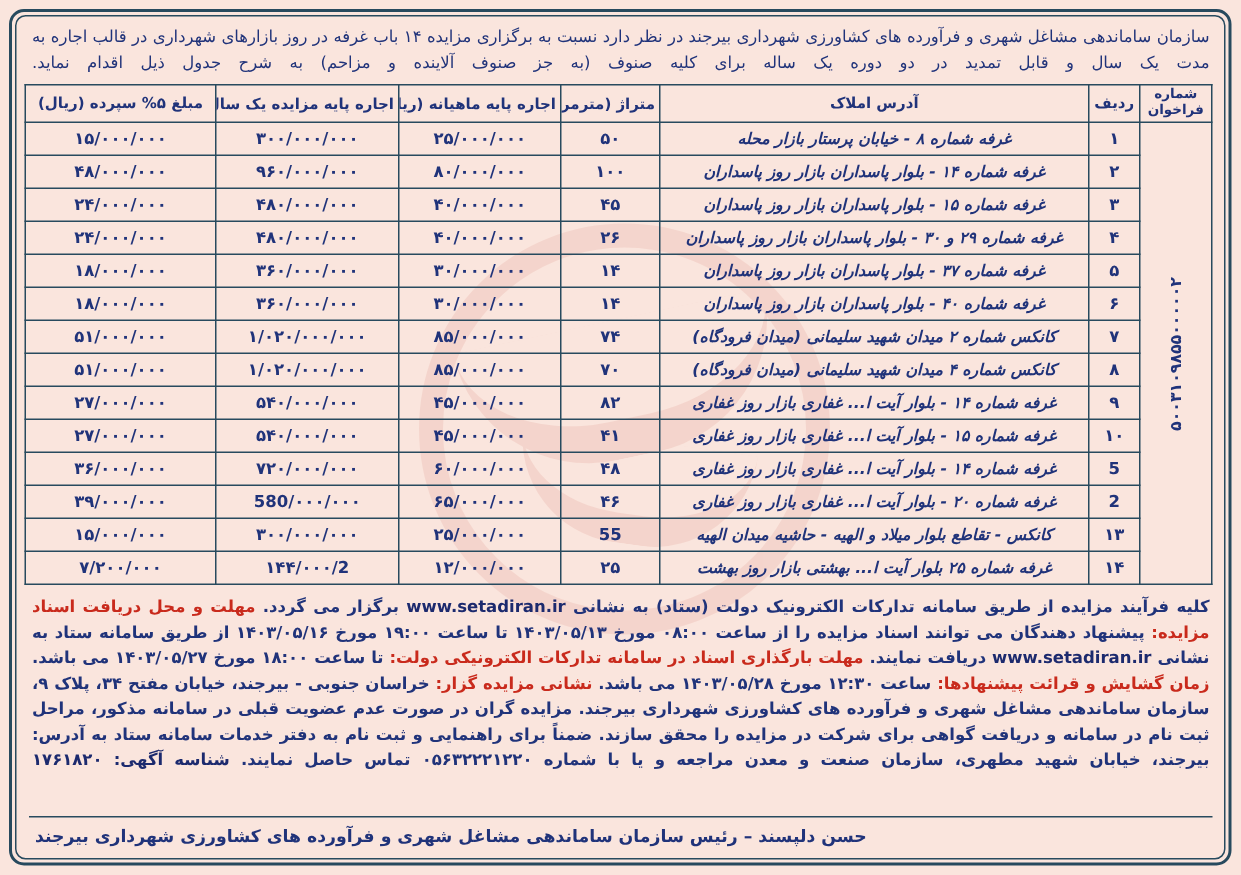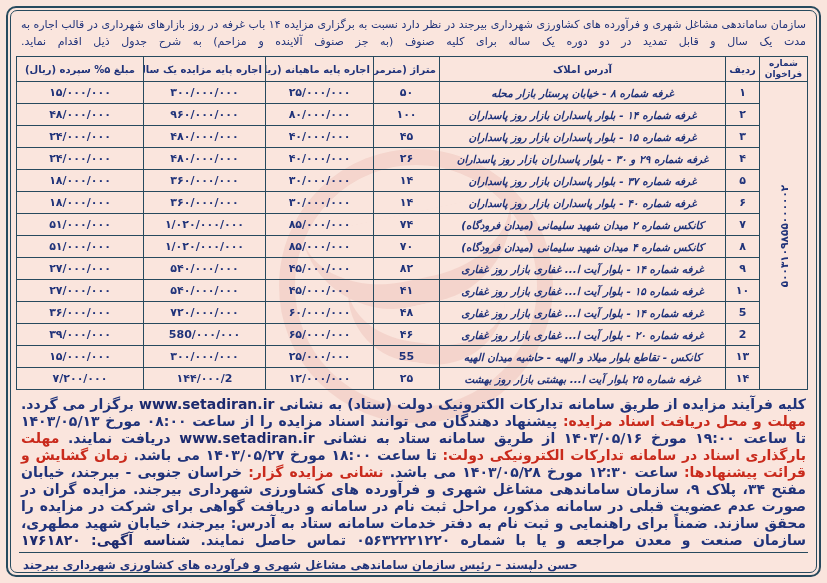--- a/index.html
+++ b/index.html
@@ -55,21 +55,21 @@
   table.auction th.call-head { font-size: 9px; white-space: normal; line-height: 11px; padding: 0 1px; margin-left: 45px; }
   table.auction td.addr { font-size: 10.5px; font-style: italic; }
   td.call-cell { position: relative; }
   td.call-cell .v {
     position: absolute; left: 50%; top: 50%;
     transform: translate(-50%, -50%) rotate(-90deg);
     white-space: nowrap; font-size: 10.5px; letter-spacing: 3px; font-weight: bold;
   }
   .notes {
     margin-top: 3px; padding: 3px 2px;
-    font-size: 14px; font-weight: bold; line-height: 17px;
+    font-size: 11px; font-weight: bold; line-height: 17px;
     text-align: justify; text-align-last: justify;
   }
   .notes .em-red { color: #c92a1c; }
   .notes .em-bold { color: #1c2a6e; }
   .signature {
     margin-top: auto;
     border-top: 1.5px solid #274a5e;
     padding: 5px 4px 2px;
     font-size: 11.5px; font-weight: bold;
     text-align: left;

